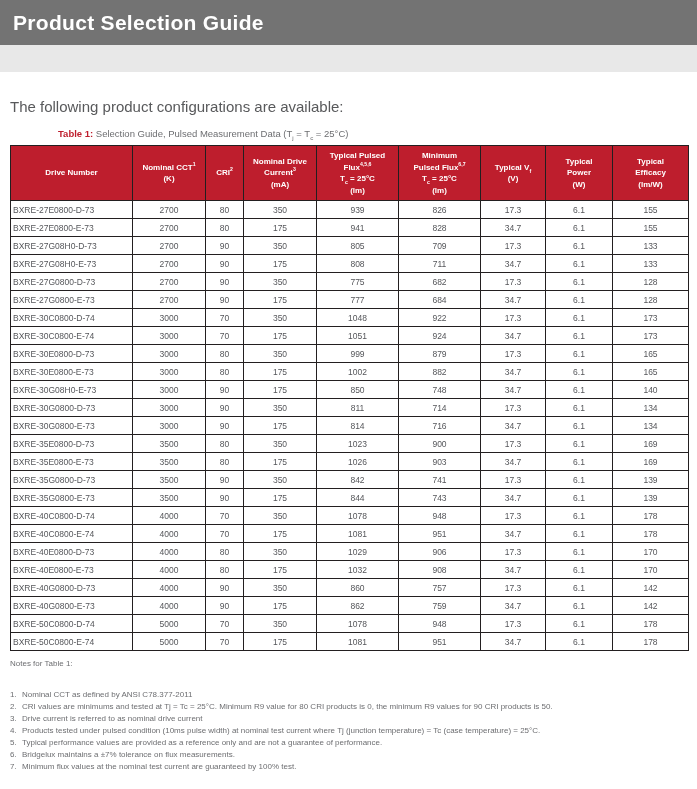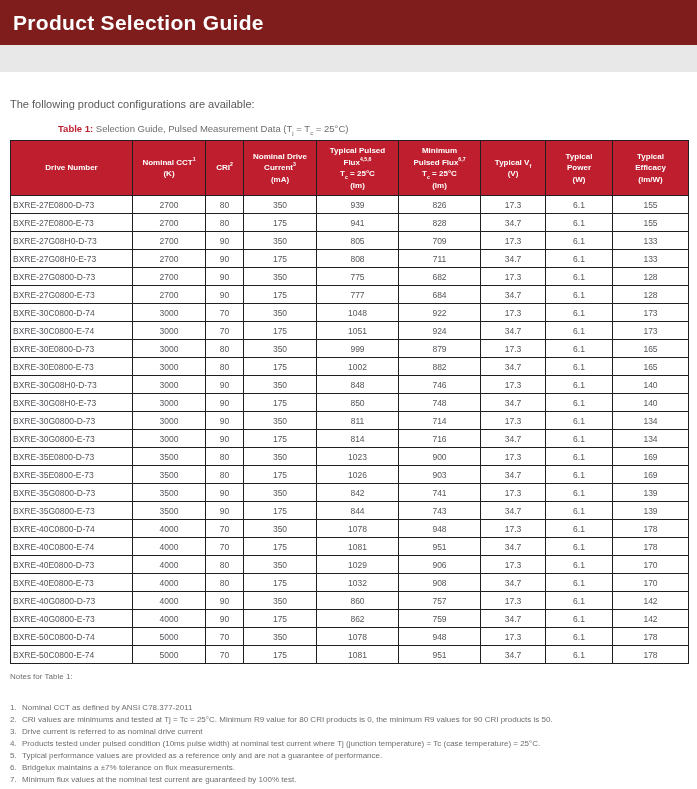--- a/index.html
+++ b/index.html
@@ -7,40 +7,40 @@
   body {
     width: 697px;
     min-height: 789px;
     background: #ffffff;
     font-family: "Liberation Sans", sans-serif;
     color: #58595B;
   }
   .banner {
     width: 100%;
     height: 45px;
-    background: #7f1d1d;
+    background: #737373;
     display: flex;
     align-items: center;
     padding-left: 13px;
   }
   .banner-title {
     color: #ffffff;
     font-size: 21px;
     font-weight: bold;
     letter-spacing: 0.3px;
   }
   .gray-strip {
     width: 100%;
     height: 27px;
     background: #E8E8E8;
   }
   .content { padding: 0 10px; }
   .intro {
     margin: 26px 0 0 0;
-    font-size: 11px;
+    font-size: 15px;
     color: #58595B;
   }
   .caption {
     margin: 13px 0 6px 0;
     font-size: 9.5px;
     color: #6D6E71;
   }
   .caption-label {
     color: #BE1E2D;
     font-weight: bold;
@@ -235,31 +235,20 @@
           <td>3000</td>
           <td>80</td>
           <td>175</td>
           <td>1002</td>
           <td>882</td>
           <td>34.7</td>
           <td>6.1</td>
           <td>165</td>
         </tr>
         <tr>
-          <td class="part">BXRE-30G08H0-D-73</td>
-          <td>3000</td>
-          <td>90</td>
-          <td>350</td>
-          <td>848</td>
-          <td>746</td>
-          <td>17.3</td>
-          <td>6.1</td>
-          <td>140</td>
-        </tr>
-        <tr>
           <td class="part">BXRE-30G08H0-E-73</td>
           <td>3000</td>
           <td>90</td>
           <td>175</td>
           <td>850</td>
           <td>748</td>
           <td>34.7</td>
           <td>6.1</td>
           <td>140</td>
         </tr>

